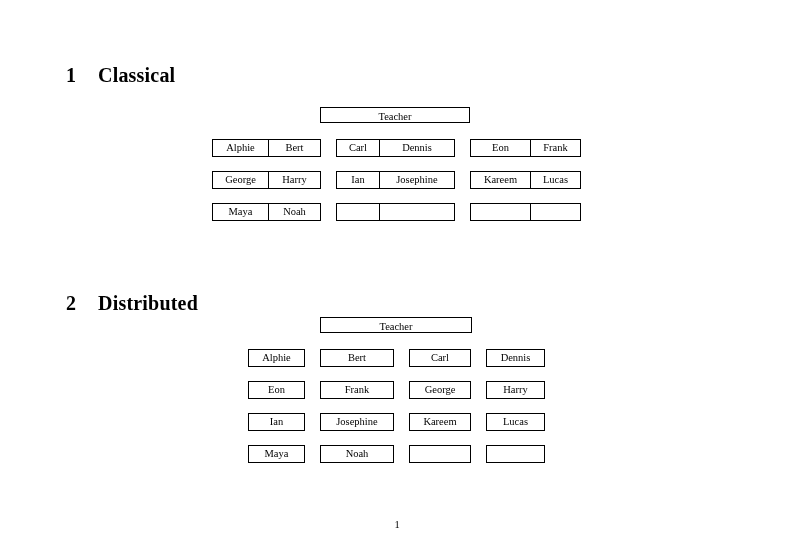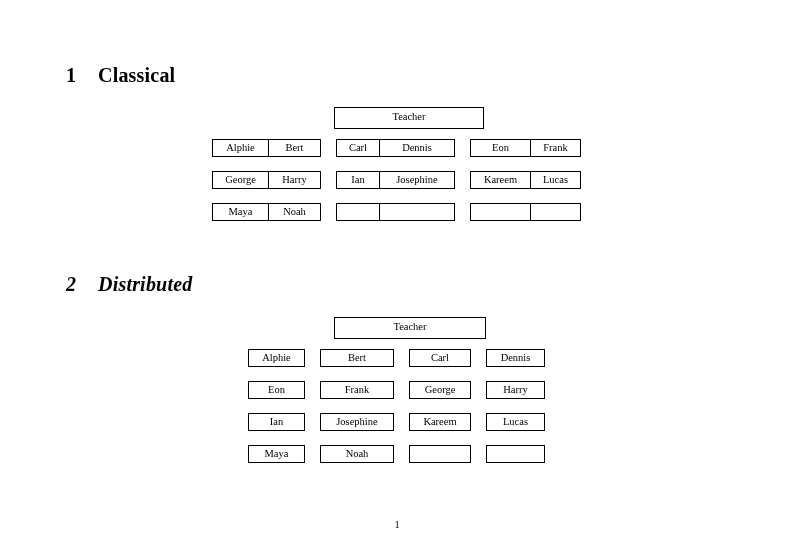--- a/index.html
+++ b/index.html
@@ -28,33 +28,32 @@
     font-weight: bold;
     font-size: 20px;
     letter-spacing: 0.2px;
     white-space: nowrap;
   }
   .section-heading .num {
     display: inline-block;
     width: 32px;
   }
   #heading-classical   { left: 66px; top: 64px; }
-  #heading-distributed { left: 66px; top: 273px; font-style: italic; }
+  #heading-distributed { left: 66px; top: 292px; }
 
   
   .teacher-bar {
     position: absolute;
     box-sizing: border-box;
     border: 1px solid #000000;
     background: #ffffff;
     text-align: center;
     font-size: 10.5px;
     line-height: 17px;
-    height: 22px;
-    margin-left: 14px;
+    height: 16px;
   }
   #teacher-classical   { left: 320px; top: 107px; width: 150px; }
   #teacher-distributed { left: 320px; top: 317px; width: 152px; }
 
   
   .joined-row {
     position: absolute;
     display: flex;
     box-sizing: border-box;
     border: 1px solid #000000;

